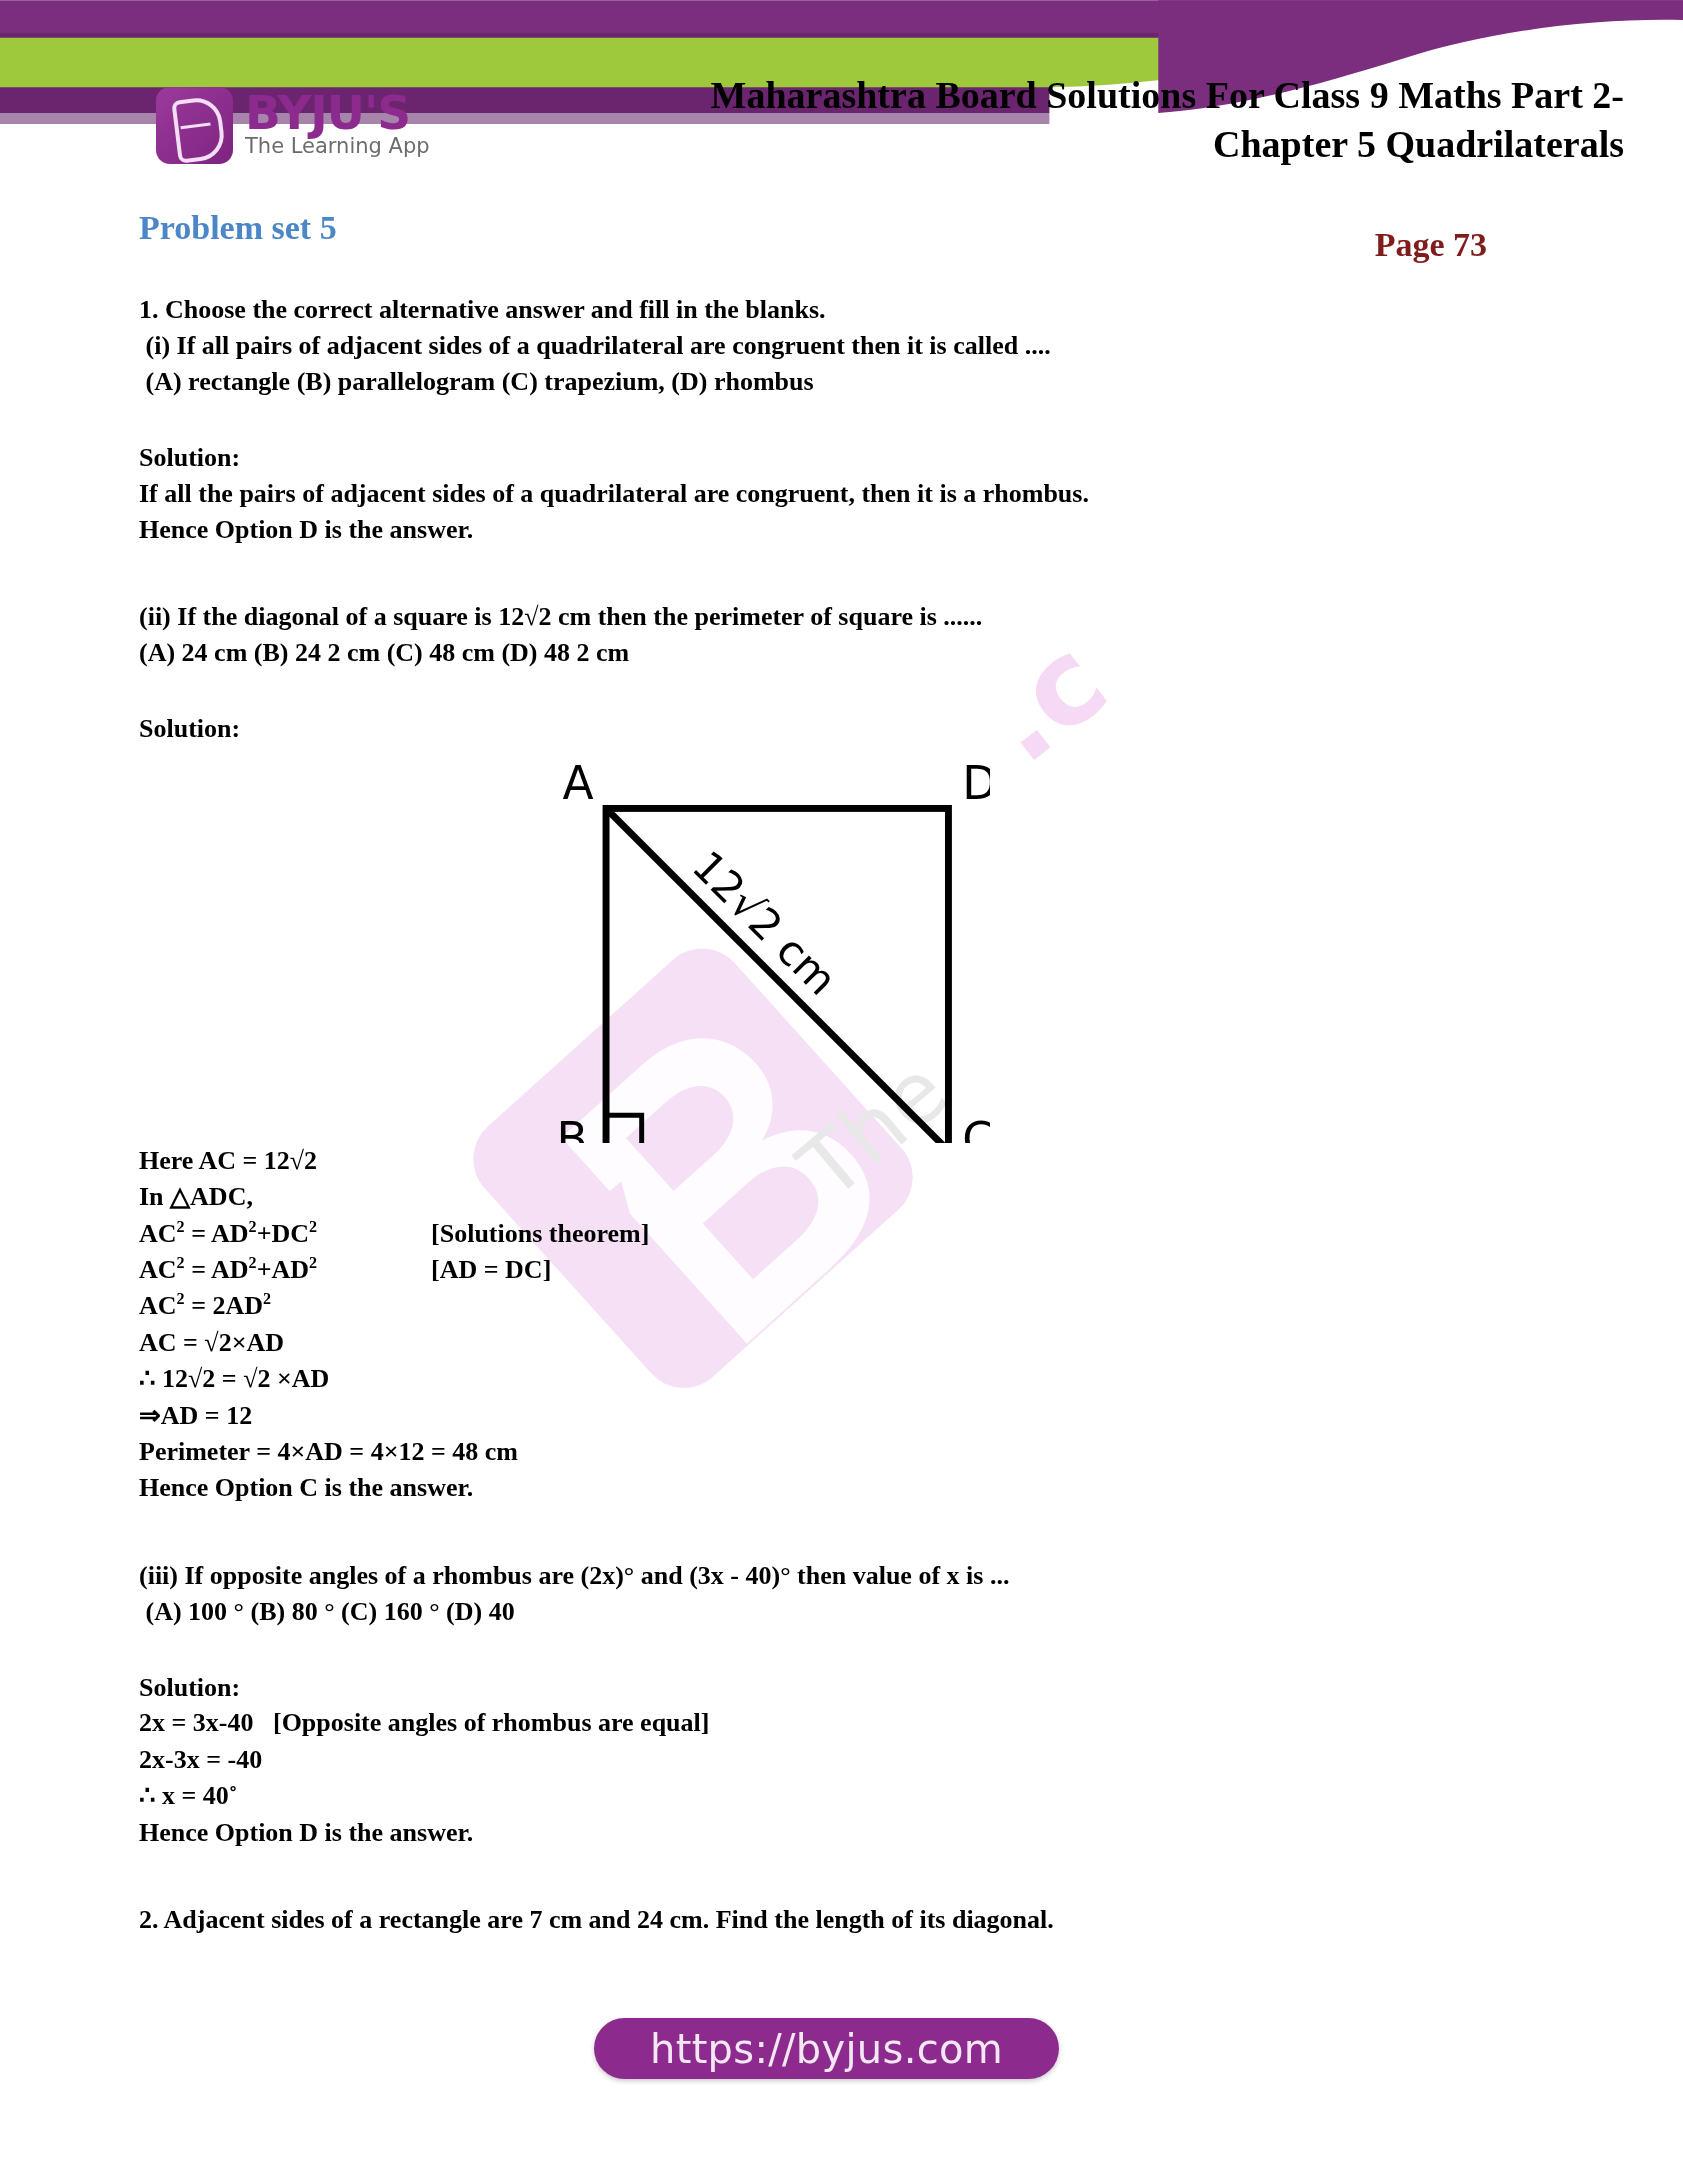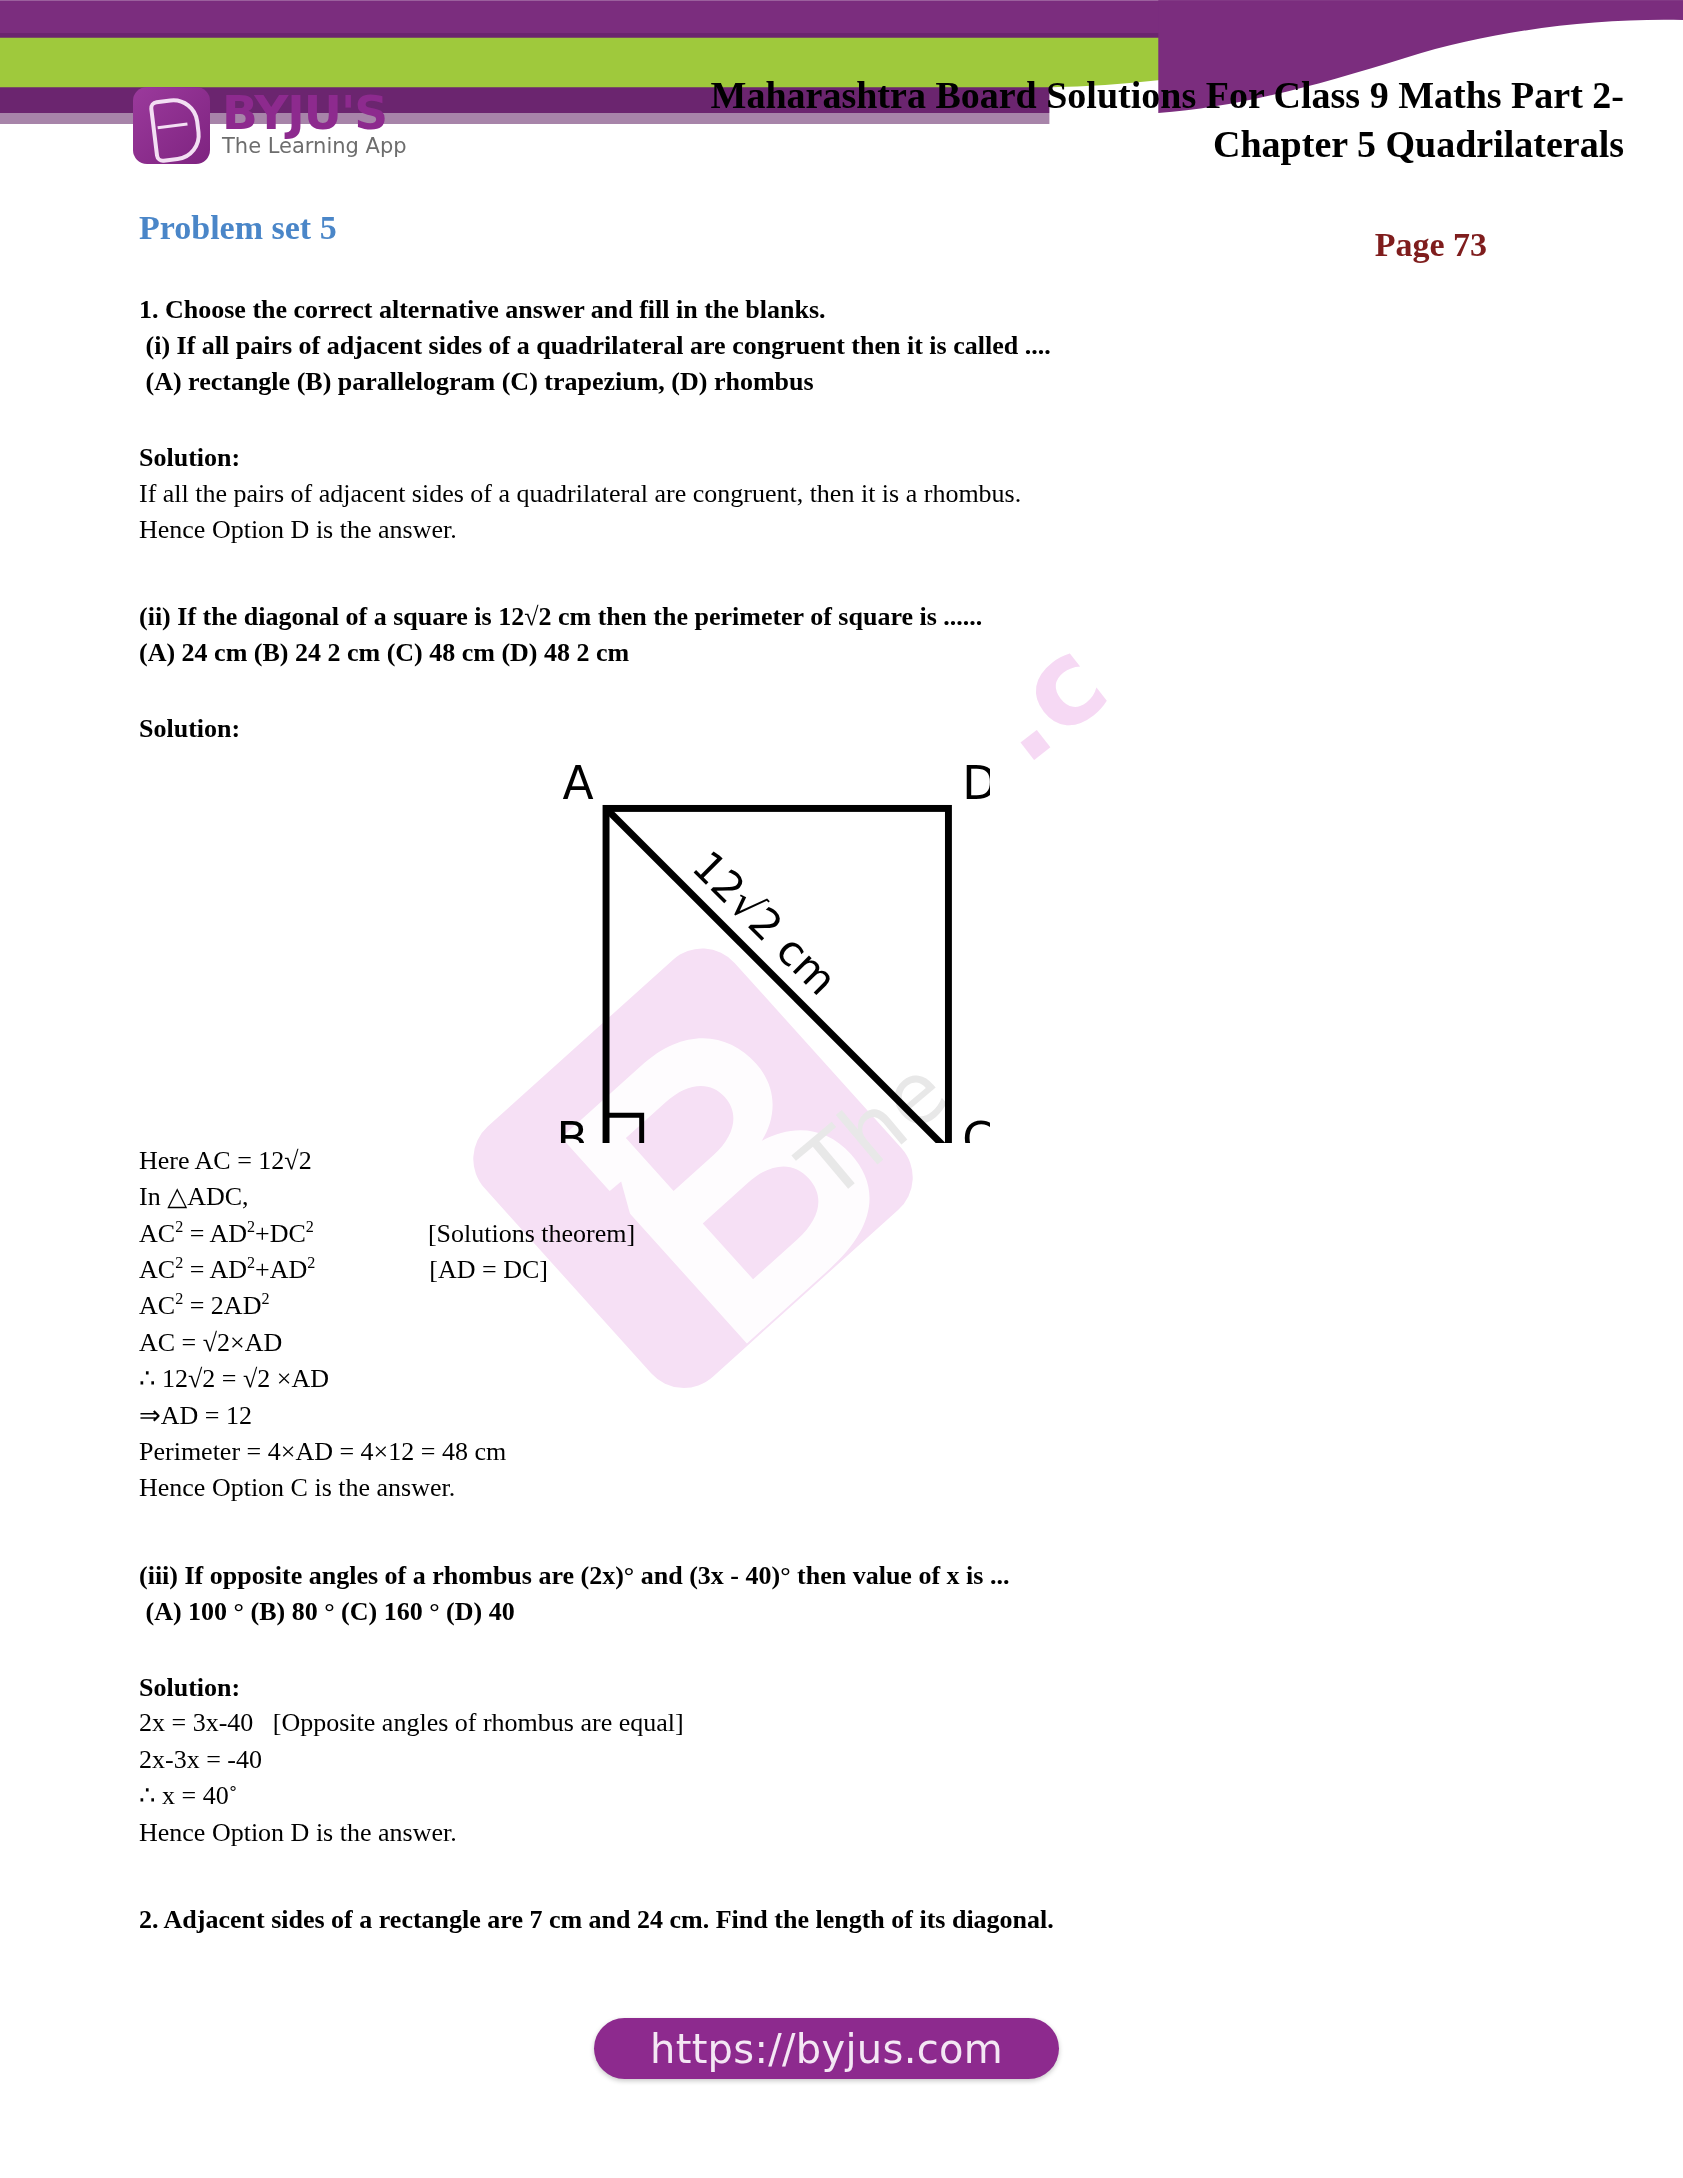--- a/index.html
+++ b/index.html
@@ -21,21 +21,21 @@
     position: absolute;
     top: 0; left: 0;
     width: 1683px;
     height: 149px;
     pointer-events: none;
   }
 
   
   #logo-block {
     position: absolute;
-    left: 133px;
+    left: 156px;
     top: 87px;
     display: flex;
     align-items: flex-start;
     justify-content: space-between;
   }
   #logo-mark {
     width: 77px;
     height: 77px;
     border-radius: 14px;
     background: #8d2a8e;
@@ -138,21 +138,21 @@
     white-space: pre;
   }
   .sol-head {
     font-family: "Liberation Serif", serif;
     font-weight: bold;
     font-size: 26px;
     line-height: 1.38;
   }
   .sol-line {
     font-family: "Liberation Serif", serif;
-    font-weight: normal;
+    font-weight: bold;
     font-size: 26px;
     line-height: 1.40;
     white-space: pre;
   }
   .gap-md { height: 40px; }
   .gap-lg { height: 51px; }
 
   
   #figure-wrap {
     position: relative;

